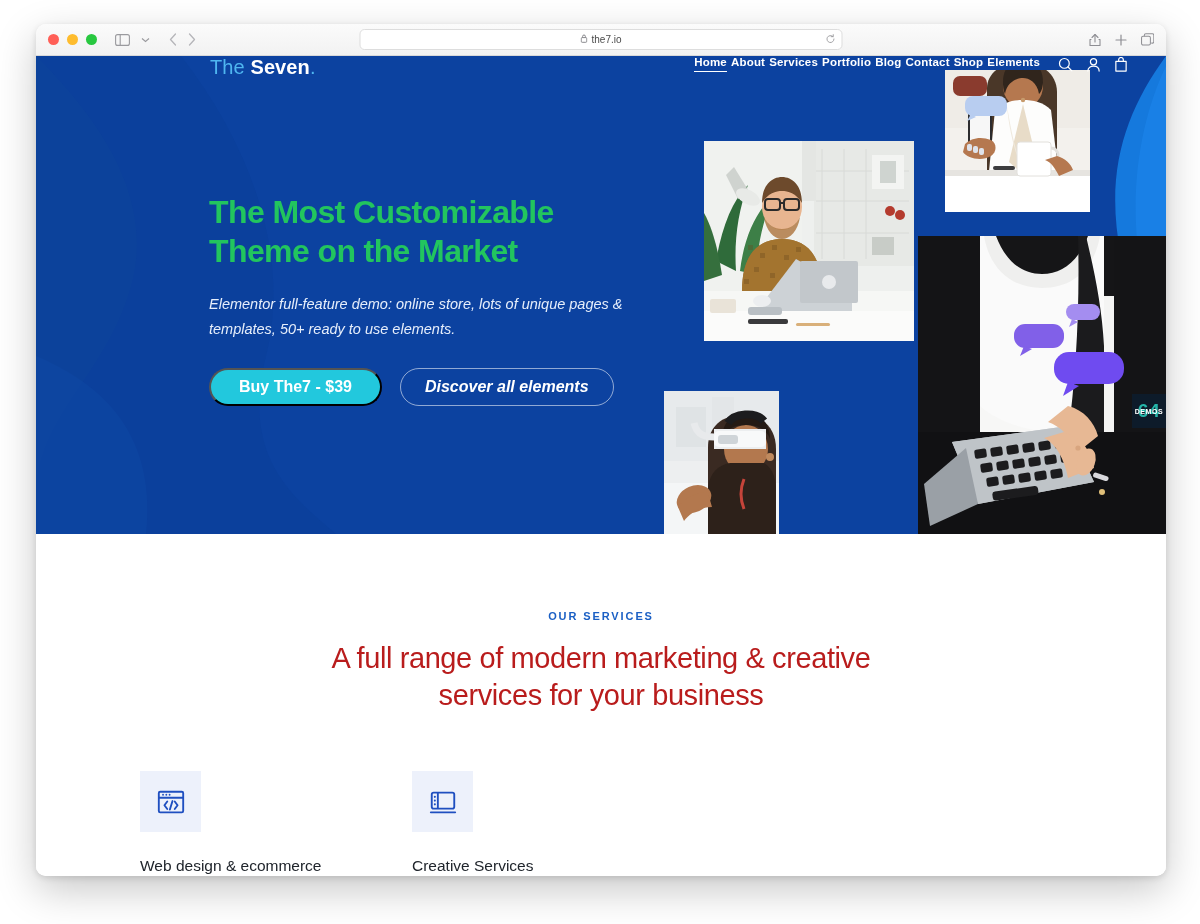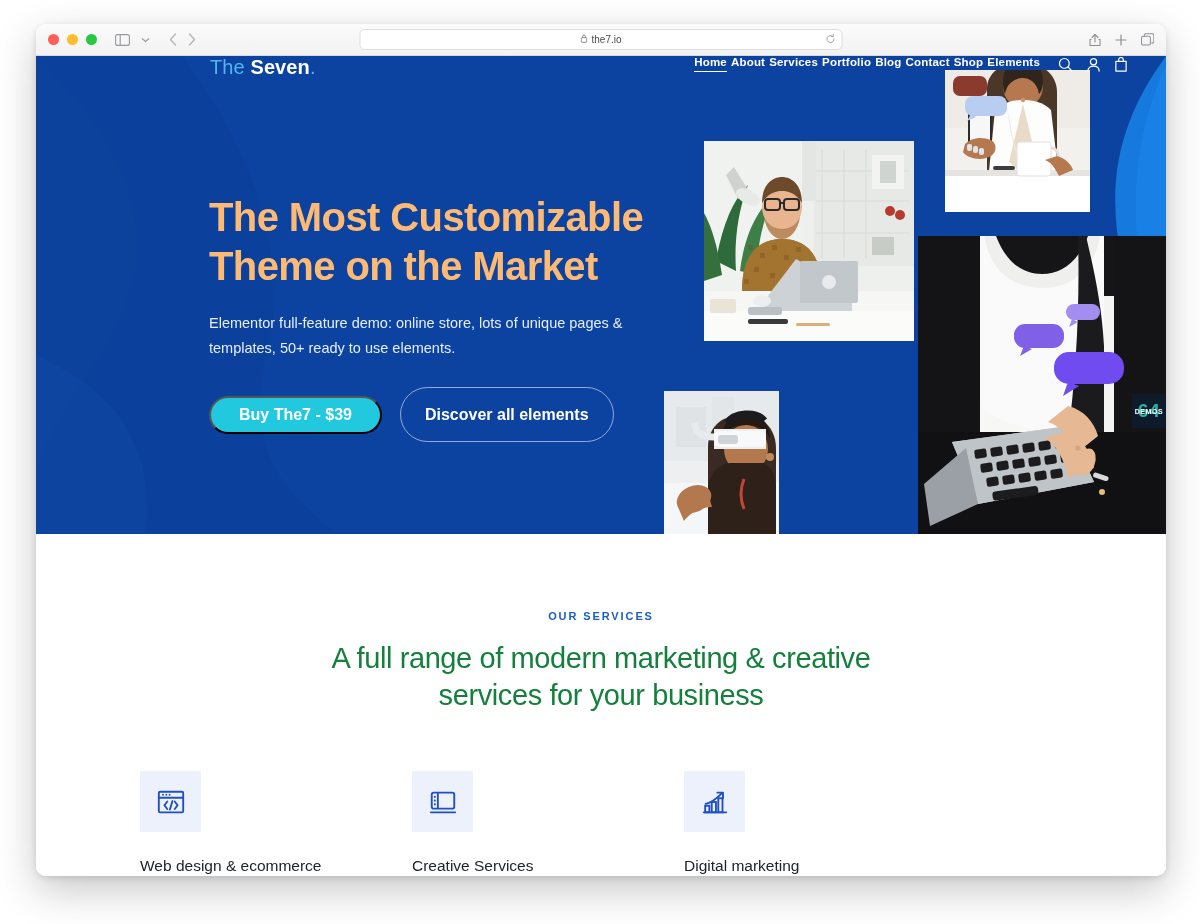--- a/index.html
+++ b/index.html
@@ -110,43 +110,44 @@
   .nav-icons svg { display: block; cursor: pointer; }
 
   
   .hero-copy {
     position: absolute;
     left: 173px; top: 137px;
     width: 470px;
     z-index: 10;
   }
   .hero-title {
-    font-size: 40px; line-height: 1.23; font-weight: 700;
-    color: #fdba74; letter-spacing: -0.6px;
+    font-size: 32px; line-height: 1.23; font-weight: 700;
+    color: #22c55e; letter-spacing: -0.6px;
   }
   .hero-sub {
     margin-top: 20px;
     font-size: 14.5px; line-height: 1.72;
     color: #e6eefb; font-weight: 400;
     max-width: 420px;
+    font-style: italic;
   }
   .hero-btns { margin-top: 26px; display: flex; gap: 18px; align-items: center; }
   .btn {
     border-radius: 999px; font-size: 16px; font-weight: 700;
     display: inline-flex; align-items: center; justify-content: center;
     cursor: pointer; white-space: nowrap;
   }
   .btn-primary {
     background: #22c8dd; color: #ffffff;
     height: 38px; padding: 0 28px;
   }
   .btn-outline {
     background: transparent; color: #ffffff;
     border: 1px solid rgba(255,255,255,0.55);
-    height: 55px; padding: 0 24px;
+    height: 38px; padding: 0 24px; font-style: italic;
   }
 
   
   .collage { position: absolute; left: 624px; top: 0; width: 506px; height: 478px; z-index: 8; }
   .ph { position: absolute; overflow: hidden; background: #dfe4ea; }
 
   
   .ph1 { left: 44px; top: 85px; width: 210px; height: 200px; }
   
   .ph2 { left: 285px; top: 14px; width: 145px; height: 142px; }
@@ -172,21 +173,21 @@
   
   .services { padding: 76px 0 0; background: #ffffff; text-align: center; }
   .eyebrow {
     font-size: 11px; font-weight: 700; letter-spacing: 1.9px;
     color: #1a5fc4; text-transform: uppercase;
   }
   .services-title {
     margin: 18px auto 0;
     max-width: 560px;
     font-size: 29px; line-height: 1.26; font-weight: 400;
-    color: #15803d; letter-spacing: -0.4px;
+    color: #b91c1c; letter-spacing: -0.4px;
   }
   .cards {
     margin-top: 58px;
     display: flex;
     padding-left: 104px;
     gap: 0;
   }
   .card { width: 272px; text-align: left; }
   .card-icon {
     width: 61px; height: 61px;
@@ -548,30 +549,17 @@
               <line x1="10.5" y1="6" x2="10.5" y2="23"></line>
               <circle cx="7.3" cy="10.5" r="1.1" fill="#1f4fc0" stroke="none"></circle>
               <circle cx="7.3" cy="14.5" r="1.1" fill="#1f4fc0" stroke="none"></circle>
               <circle cx="7.3" cy="18.5" r="1.1" fill="#1f4fc0" stroke="none"></circle>
               <line x1="3" y1="27" x2="29" y2="27" stroke-linecap="round"></line>
             </svg>
           </div>
           <div class="card-title">Creative Services</div>
         </div>
 
-        <div class="card">
-          <div class="card-icon">
-            <svg width="30" height="30" viewBox="0 0 32 32" fill="none" stroke="#1f4fc0" stroke-width="2">
-              <polyline points="4,27 28,27" stroke-linecap="round"></polyline>
-              <rect x="5.5" y="20" width="4.5" height="7"></rect>
-              <rect x="12.5" y="16" width="4.5" height="11"></rect>
-              <rect x="19.5" y="12" width="4.5" height="15"></rect>
-              <path d="M6 18 C11 17 17 13 23.5 6.5" stroke-linecap="round"></path>
-              <polyline points="18.5,6 24.5,6 24.5,12" stroke-linecap="round" stroke-linejoin="round"></polyline>
-            </svg>
-          </div>
-          <div class="card-title">Digital marketing</div>
-        </div>
       </div>
     </section>
 
   </div>
 </div>
 
 </body></html>

